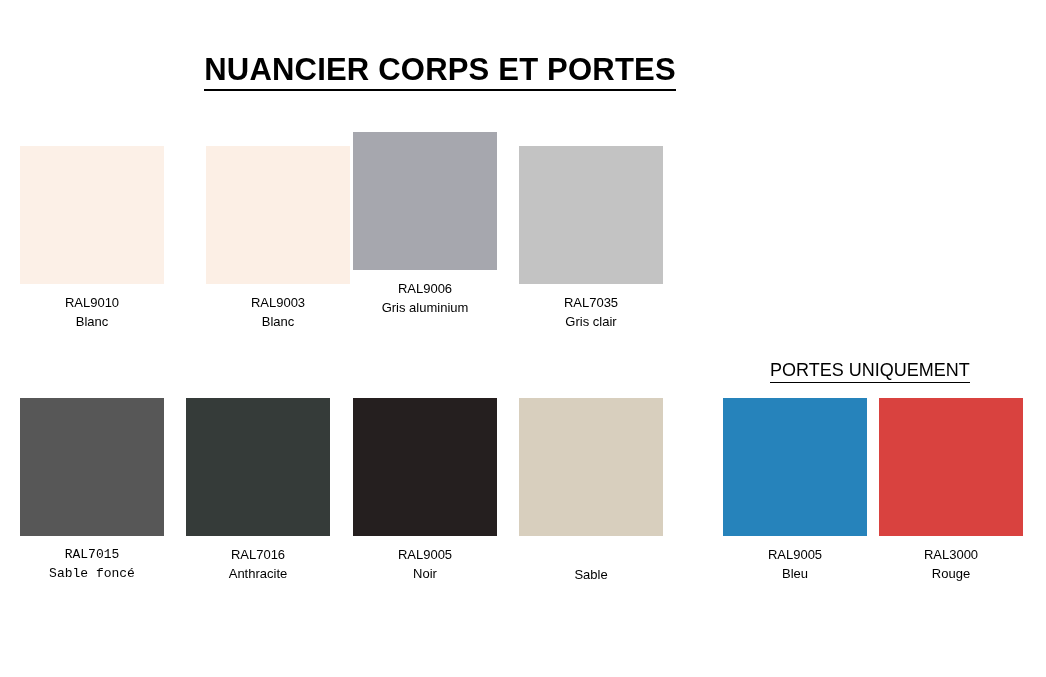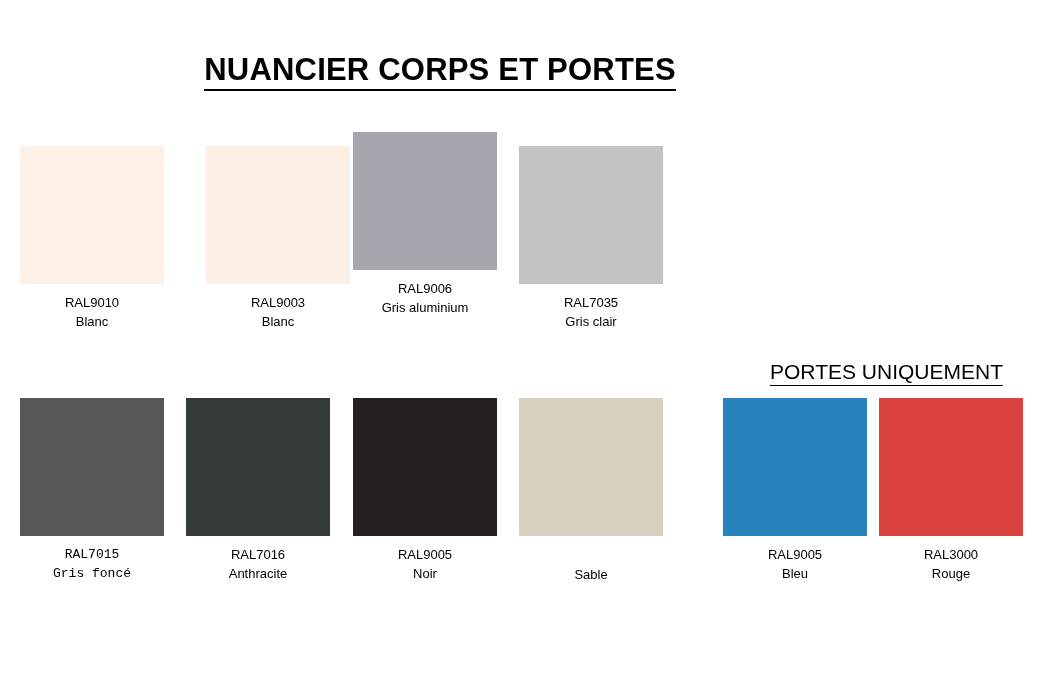--- a/index.html
+++ b/index.html
@@ -36,21 +36,21 @@
     color: #000;
   }
   .page-title span {
     display: inline-block;
     border-bottom: 2px solid #000;
     padding-bottom: 1px;
   }
 
   .section-title {
     position: absolute;
-    font-size: 21px;
+    font-size: 18px;
     color: #000;
     white-space: nowrap;
   }
   .section-title span {
     display: inline-block;
     border-bottom: 1px solid #000;
     padding-bottom: 1px;
   }
 
   .swatch-cell {
@@ -114,21 +114,21 @@
     <div class="swatch-labels">
       <span class="swatch-code">RAL7035</span>
       <span class="swatch-name">Gris clair</span>
     </div>
   </div>
 
   <div class="swatch-cell" style="left:20px; top:398px;font-family:Liberation Mono, monospace;">
     <span class="swatch-chip" style="background:#575757;"></span>
     <div class="swatch-labels">
       <span class="swatch-code">RAL7015</span>
-      <span class="swatch-name">Gris foncé</span>
+      <span class="swatch-name">Sable foncé</span>
     </div>
   </div>
 
   <div class="swatch-cell" style="left:186px; top:398px;">
     <span class="swatch-chip" style="background:#353b39;"></span>
     <div class="swatch-labels">
       <span class="swatch-code">RAL7016</span>
       <span class="swatch-name">Anthracite</span>
     </div>
   </div>

